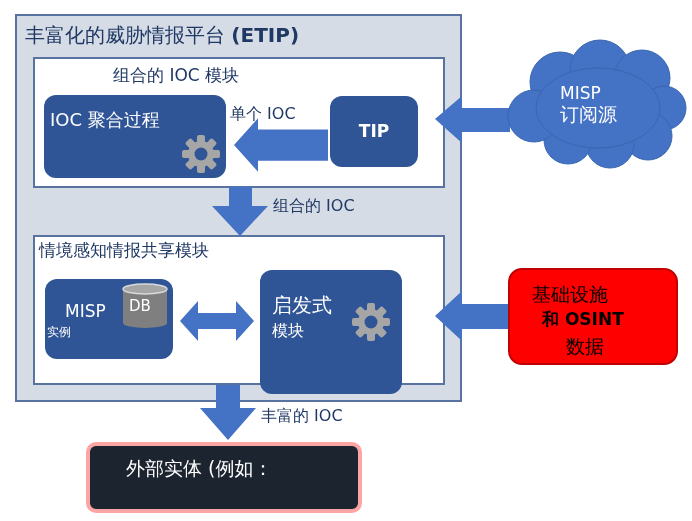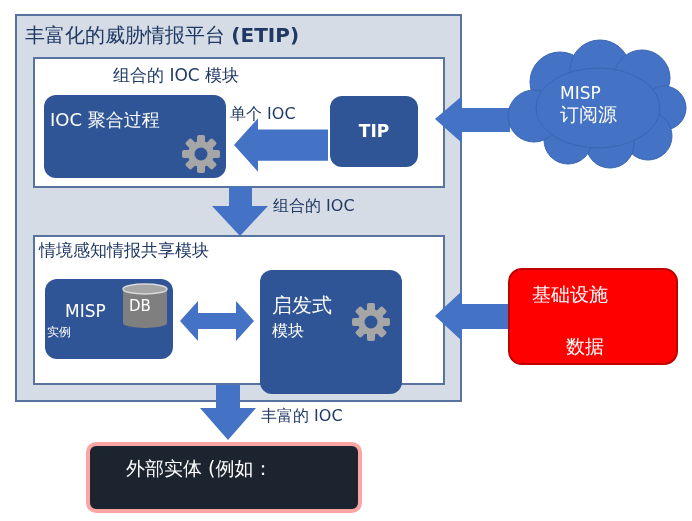--- a/index.html
+++ b/index.html
@@ -14,21 +14,21 @@
   #box1 { left:33px; top:57px; width:412px; height:131px; }
   #box2 { left:33px; top:235px; width:412px; height:150px; }
   .box-title { font-size:17px; color:#1f3864; white-space:nowrap; }
   .node { background:#2f5597; border-radius:12px; color:#ffffff; }
   .node .lbl { position:absolute; color:#fff; white-space:nowrap; }
   #ioc-node { left:44px; top:95px; width:182px; height:83px; }
   #tip-node { left:330px; top:96px; width:88px; height:71px; }
   #misp-node { left:45px; top:279px; width:128px; height:80px; }
   #heur-node { left:260px; top:270px; width:142px; height:124px; }
   #red-node { left:508px; top:268px; width:170px; height:97px; background:#ff0000;
-              border:2px solid #c00000; border-radius:14px; color:#ffffff; }
+              border:2px solid #c00000; border-radius:14px; color:#000000; }
   #ext-node { left:86px; top:442px; width:276px; height:71px; background:#1c2430;
               border:4px solid #fca5a5; border-radius:10px; color:#fff; }
   .lbl-dark { color:#1f3864; font-size:16px; white-space:nowrap; }
   svg { position:absolute; left:0; top:0; }
 </style>
 </head>
 <body>
 
 <div id="outer" class="abs"></div>
 <div class="abs title-outer">
@@ -119,20 +119,21 @@
   </g>
 </svg>
 
 <div class="abs" style="left:560px;top:83px;color:#fff;font-size:17px;line-height:21px;">
   <div>MISP</div>
   <div style="font-size:19px;">订阅源</div>
 </div>
 
 <div id="red-node" class="abs">
   <div class="abs" style="left:22px;top:12px;font-size:19px;white-space:nowrap;">基础设施</div>
+  <div class="abs" style="left:32px;top:38px;font-size:17px;font-weight:bold;white-space:nowrap;">和 OSINT</div>
   <div class="abs" style="left:56px;top:64px;font-size:19px;white-space:nowrap;">数据</div>
 </div>
 
 <div class="abs lbl-dark" style="left:261px;top:406px;">丰富的 IOC</div>
 
 <div id="ext-node" class="abs">
   <div class="abs" style="left:36px;top:10px;font-size:19px;white-space:nowrap;">外部实体 (例如：</div>
 </div>
 
 </body></html>

